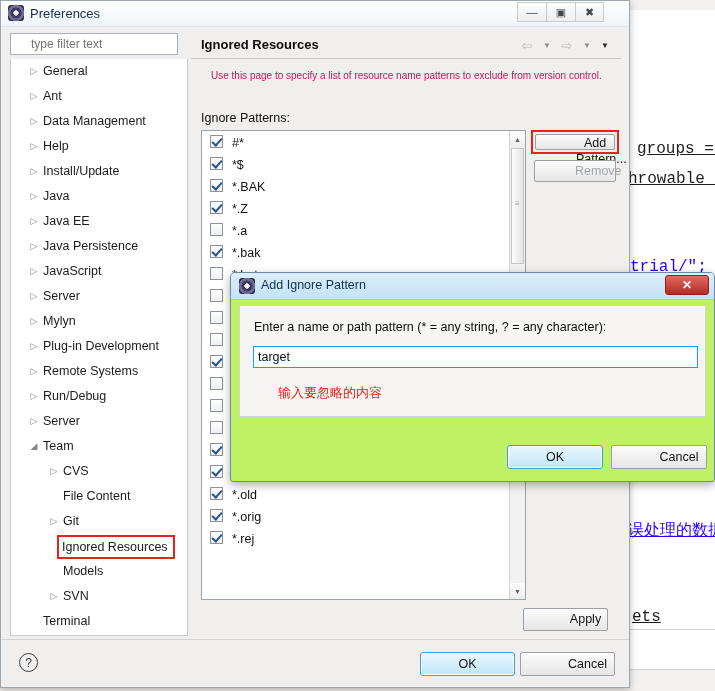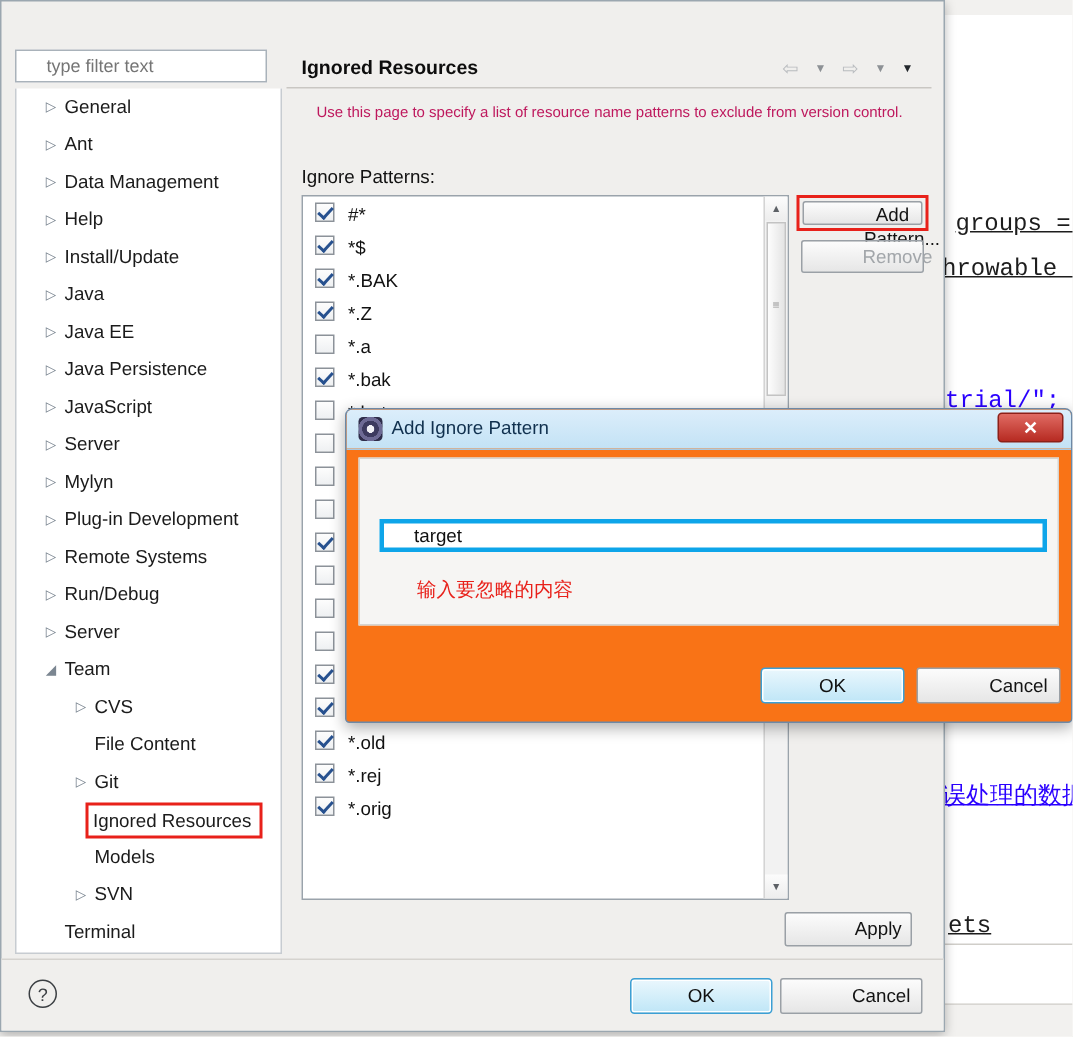--- a/index.html
+++ b/index.html
@@ -289,21 +289,21 @@
     line-height: 22px;
   }
   #prefs-cancel {
     position: absolute; left: 519px; top: 12px; width: 95px; height: 24px;
     line-height: 22px;
   }
 
   
   #modal {
     position: absolute; left: 230px; top: 272px; width: 485px; height: 210px;
-    background: #f97316;
+    background: #bef264;
     border: 1px solid #6d89a6;
     border-radius: 5px 5px 3px 3px;
     box-shadow: 0 3px 10px rgba(0,0,0,.32);
   }
   #modal-titlebar {
     position: relative; height: 27px;
     background: linear-gradient(#dceefb, #c3e2f5);
     border-bottom: 1px solid #a9c9e0;
     border-radius: 4px 4px 0 0;
   }
@@ -326,24 +326,24 @@
     position: absolute; left: 8px; top: 32px; right: 8px; height: 112px;
     background: #f6f5f3;
     border: 1px solid #d6d4d0;
   }
   #modal-prompt {
     position: absolute; left: 14px; top: 14px;
     font-size: 12.5px; color: #0d0d0d;
   }
   #modal-input {
     position: absolute; left: 13px; top: 40px; width: 445px; height: 22px;
-    border: 3px solid #0ea5e9; background: #fff;
+    border: 1px solid #0ea5e9; background: #fff;
     font-family: "Liberation Sans", sans-serif;
     font-size: 12.5px; color: #101010;
-    padding: 0 20px; outline: none;
+    padding: 0 4px; outline: none;
   }
   #modal-note {
     position: absolute; left: 38px; top: 78px;
     font-size: 13px; color: #e8211a;
     font-family: "DejaVu Sans", sans-serif;
   }
   #modal-ok {
     position: absolute; left: 276px; top: 172px; width: 96px; height: 24px;
     line-height: 22px;
   }
@@ -372,20 +372,33 @@
       <div class="bg-code str" style="left: 630px; top: 258px;">trial/";</div>
       <div class="bg-code str" style="left: 628px; top: 520px;">误处理的数据!");</div>
       <div class="bg-code" style="left: 632px; top: 608px;">ets</div>
     </div>
   <div id="bg-bottom-panel"></div>
   <div id="bg-status"></div>
 </div>
 
 <div id="prefs-window">
 
+  <div id="prefs-titlebar">
+    <div id="prefs-title-icon" class="eicon"></div>
+    <div id="prefs-title-text">Preferences</div>
+    <div class="win-btn" id="btn-min">
+      <span class="win-glyph">—</span>
+    </div>
+    <div class="win-btn" id="btn-max">
+      <span class="win-glyph">▣</span>
+    </div>
+    <div class="win-btn" id="btn-close">
+      <span class="win-glyph">✖</span>
+    </div>
+  </div>
 
   <div id="filter-wrap">
     <input id="filter-input" type="text" placeholder="type filter text" style="">
   </div>
 
   <div id="tree-panel">
       <div class="tree-item lvl0">
         <span class="twisty">▷</span>
         <span class="tlabel">General</span>
       </div>
@@ -504,22 +517,22 @@
           <div class="pat-row"><span class="pat-cb"></span><span class="pat-txt">*.class</span></div>
           <div class="pat-row"><span class="pat-cb"></span><span class="pat-txt">*.dll</span></div>
           <div class="pat-row"><span class="pat-cb"></span><span class="pat-txt">*.elc</span></div>
           <div class="pat-row"><span class="pat-cb on"></span><span class="pat-txt">*.exe</span></div>
           <div class="pat-row"><span class="pat-cb"></span><span class="pat-txt">*.ln</span></div>
           <div class="pat-row"><span class="pat-cb"></span><span class="pat-txt">*.lo</span></div>
           <div class="pat-row"><span class="pat-cb"></span><span class="pat-txt">*.o</span></div>
           <div class="pat-row"><span class="pat-cb on"></span><span class="pat-txt">*.obj</span></div>
           <div class="pat-row"><span class="pat-cb on"></span><span class="pat-txt">*.olb</span></div>
           <div class="pat-row"><span class="pat-cb on"></span><span class="pat-txt">*.old</span></div>
+          <div class="pat-row"><span class="pat-cb on"></span><span class="pat-txt">*.orig</span></div>
           <div class="pat-row"><span class="pat-cb on"></span><span class="pat-txt">*.rej</span></div>
-          <div class="pat-row"><span class="pat-cb on"></span><span class="pat-txt">*.orig</span></div>
         </div>
       <div id="list-scroll">
         <div class="sb-arrow" id="sb-up">▲</div>
         <div id="sb-thumb">
           <span id="sb-grip">≡</span>
         </div>
         <div class="sb-arrow" id="sb-down">▼</div>
       </div>
     </div>
 
@@ -538,18 +551,19 @@
   </div>
 </div>
 
 <div id="modal">
   <div id="modal-titlebar">
     <div id="modal-icon" class="eicon"></div>
     <div id="modal-title">Add Ignore Pattern</div>
     <div id="modal-close">✕</div>
   </div>
   <div id="modal-body">
+    <div id="modal-prompt">Enter a name or path pattern (* = any string, ? = any character):</div>
     <input id="modal-input" type="text" value="target" style="">
     <div id="modal-note">输入要忽略的内容</div>
   </div>
   <div class="btn-default" id="modal-ok">OK</div>
   <div class="btn" id="modal-cancel">Cancel</div>
 </div>
 
 </body></html>

